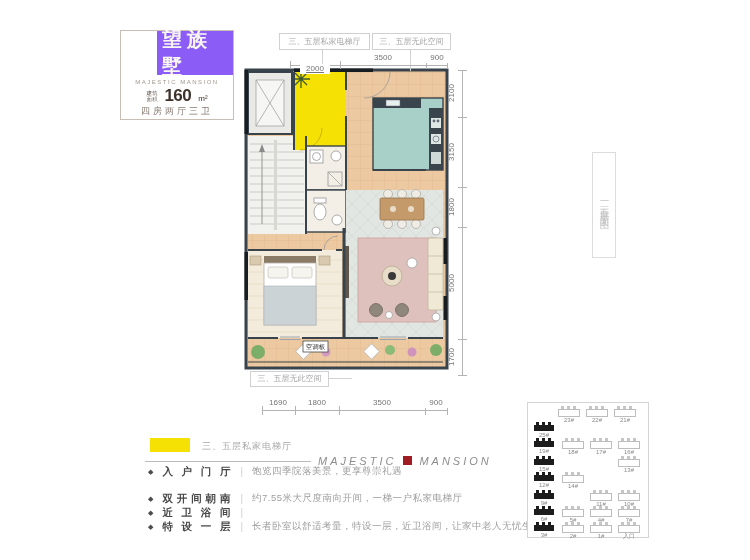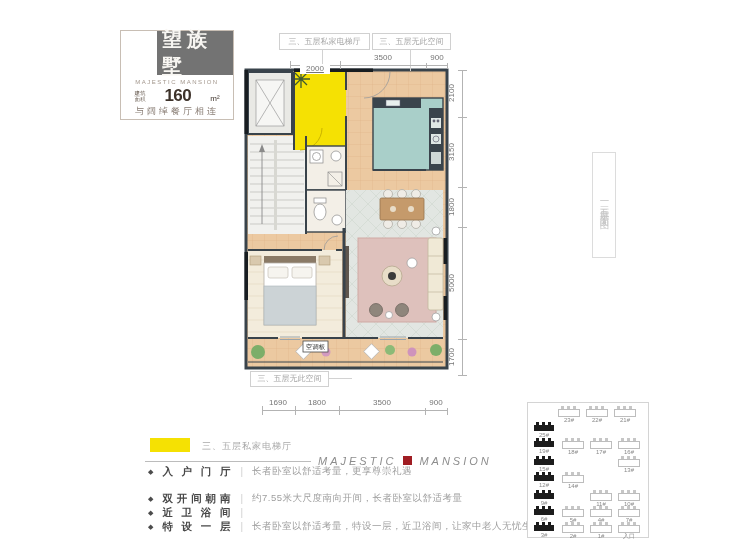--- a/index.html
+++ b/index.html
@@ -2,28 +2,28 @@
 <html><head>
 <meta charset="utf-8">
 <style>
   html,body{margin:0;padding:0;background:#fff;}
   #stage{position:relative;width:750px;height:560px;background:#ffffff;overflow:hidden;
          font-family:"Liberation Sans",sans-serif;}
   .abs{position:absolute;}
 
   
   .logo-box{left:120px;top:30px;width:112px;height:88px;border:1px solid #c8beb4;background:#fff;}
-  .logo-brown{position:absolute;left:0;top:0;right:0;height:44px;background:#737373;
+  .logo-brown{position:absolute;left:0;top:0;right:0;height:44px;background:#8b5cf6;
               display:flex;align-items:center;justify-content:center;margin-left:36px;}
   .logo-cn{font-family:"Liberation Serif",serif;font-weight:bold;font-size:20px;color:#f8f6f2;
            letter-spacing:5px;padding-left:5px;}
   .logo-en{position:absolute;left:0;top:48px;width:100%;text-align:center;font-size:6px;
            color:#a2968c;letter-spacing:1.5px;}
   .logo-area{position:absolute;left:0;top:55px;width:100%;display:flex;align-items:center;
-             justify-content:center;gap:19px;color:#3d322a;}
+             justify-content:center;gap:7px;color:#3d322a;}
   .area-pre{font-size:5.5px;line-height:1.1;color:#6e6258;text-align:center;}
   .area-num{font-size:17px;font-weight:bold;letter-spacing:-0.5px;}
   .area-unit{font-size:8px;margin-top:4px;}
   .logo-layout{position:absolute;left:0;top:74px;width:100%;text-align:center;font-size:9px;
                color:#877b72;letter-spacing:3px;}
 
   
   .callout{border:1px solid #d0d0d0;color:#a6a6a6;font-size:8px;text-align:center;background:#fff;}
   .leader{background:#d2d2d2;}
 
@@ -78,21 +78,21 @@
     </div>
     <div class="logo-en">MAJESTIC MANSION</div>
     <div class="logo-area">
       <div class="area-pre">
         <div>建筑</div>
           <div>面积</div>
       </div>
       <div class="area-num">160</div>
       <div class="area-unit">m²</div>
     </div>
-    <div class="logo-layout">与阔绰餐厅相连</div>
+    <div class="logo-layout">四房两厅三卫</div>
   </div>
 
   <svg class="abs" style="left:240px;top:60px;" width="215" height="330" viewBox="0 0 215 330">
     <defs>
       <pattern id="tile" width="12" height="12" patternUnits="userSpaceOnUse">
         <rect width="12" height="12" fill="#ecc9a1"></rect>
         <path d="M0 0H12M0 0V12" stroke="#ddb284" stroke-width="0.6"></path>
       </pattern>
       <pattern id="gtile" width="16" height="16" patternUnits="userSpaceOnUse">
         <rect width="16" height="16" fill="#e2e6e2"></rect>
@@ -291,27 +291,27 @@
   <div class="abs brand">
     <span>MAJESTIC</span>
     <span class="brand-sq"></span>
     <span>MANSION</span>
   </div>
 
   <div class="abs feat" style="top:465px;">
     <span class="dia">◆</span>
     <span class="t">入户门厅</span>
     <span class="sep">|</span>
-    <span class="d">长者卧室以舒适考量，更享尊崇礼遇</span>
+    <span class="d">饱览四季院落美景，更享尊崇礼遇</span>
   </div>
   <div class="abs feat" style="top:492px;justify-content:space-between;">
     <span class="dia">◆</span>
     <span class="t">双开间朝南</span>
     <span class="sep">|</span>
-    <span class="d">约7.55米大尺度南向开间，长者卧室以舒适考量</span>
+    <span class="d">约7.55米大尺度南向开间，一梯一户私家电梯厅</span>
   </div>
   <div class="abs feat" style="top:506px;">
     <span class="dia">◆</span>
     <span class="t">近卫浴间</span>
     <span class="sep">|</span>
   </div>
   <div class="abs feat" style="top:520px;">
     <span class="dia">◆</span>
     <span class="t">特设一层</span>
     <span class="sep">|</span>

